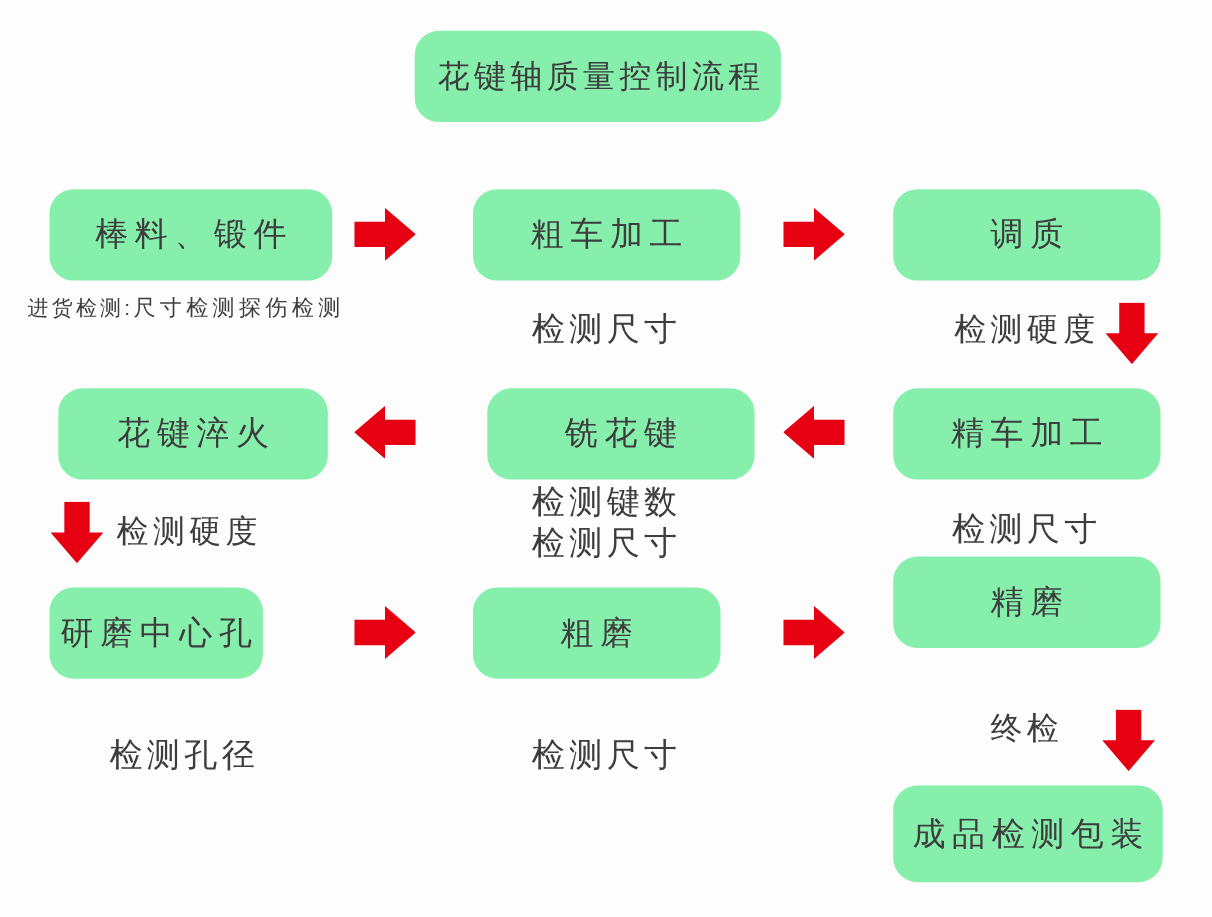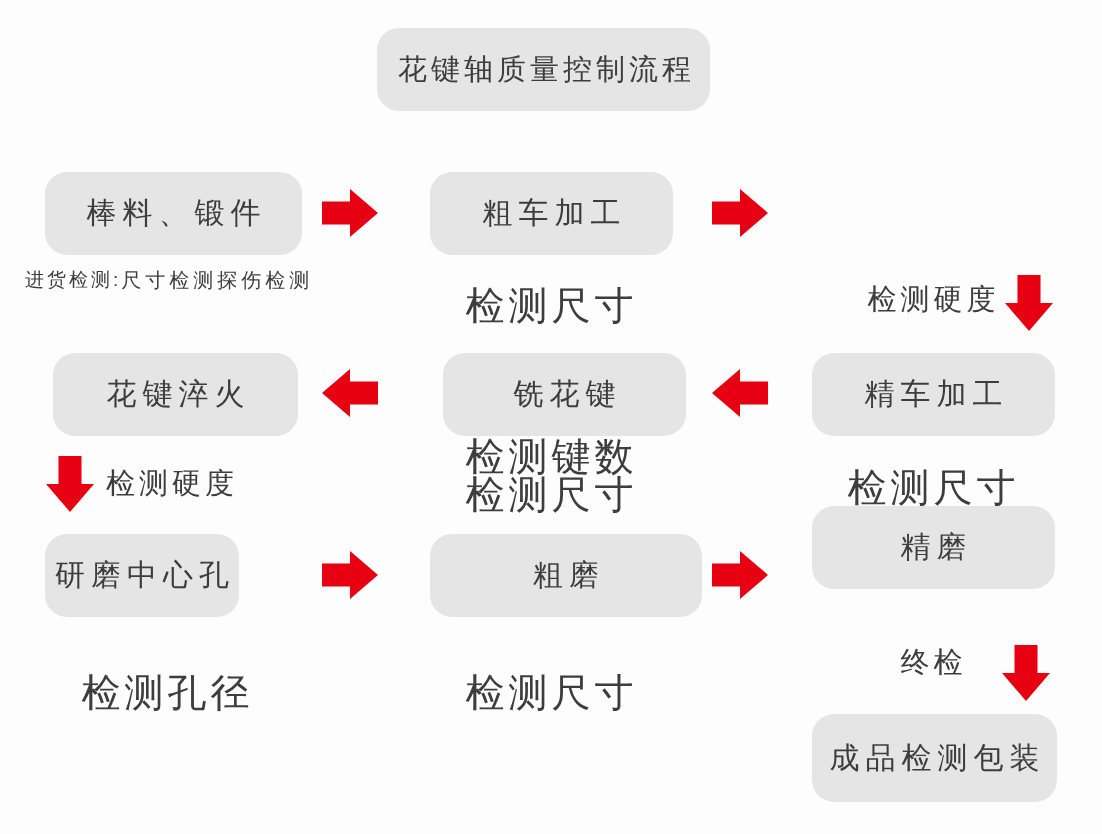--- a/index.html
+++ b/index.html
@@ -12,34 +12,34 @@
     width: 1102px;
     height: 834px;
     background: #fdfdfd;
     overflow: hidden;
     font-family: "Liberation Sans", sans-serif;
     color: #3d3d3d;
   }
   .box {
     position: absolute;
     height: 83px;
-    background: #e5e5e5;
+    background: #86efac;
     border-radius: 22px;
     display: flex;
     align-items: center;
     justify-content: center;
     font-size: 30px;
     letter-spacing: 6px;
     text-indent: 6px;
     color: #3d3d3d;
     white-space: nowrap;
   }
   .check {
     position: absolute;
-    font-size: 39px;
+    font-size: 30px;
     letter-spacing: 4px;
     color: #3d3d3d;
     white-space: nowrap;
   }
   .check.center {
     text-align: center;
   }
   .arrow {
     position: absolute;
     background: #e60012;
@@ -97,20 +97,21 @@
 <body>
 
 <div class="canvas">
 
   <div class="box" style="left:377px; top:28px; width:333px; font-size:29px; letter-spacing:4px;">花键轴质量控制流程</div>
 
   <div class="box" style="left:45px; top:172px; width:257px;">棒料、锻件</div>
   <div class="arrow arrow-right" style="left:322px; top:189px;"></div>
   <div class="box" style="left:430px; top:172px; width:243px;">粗车加工</div>
   <div class="arrow arrow-right" style="left:712px; top:189px;"></div>
+  <div class="box" style="left:812px; top:172px; width:243px;">调质</div>
 
   <div class="incoming">
     <span class="prefix">进货检测:</span>
     <span class="stack">
       <span>尺寸检测</span>
       <span>探伤检测</span>
     </span>
   </div>
 
   <div class="check center" style="left:430px; top:279px; width:243px;">检测尺寸</div>
@@ -133,21 +134,21 @@
 
   <div class="check center two-line" style="left:430px; top:438px; width:243px;">
     <div>检测键数</div>
     <div>检测尺寸</div>
   </div>
 
   <div class="check center" style="left:812px; top:461px; width:243px;">检测尺寸</div>
 
   <div class="box" style="left:45px; top:534px; width:194px;">研磨中心孔</div>
   <div class="arrow arrow-right" style="left:322px; top:551px;"></div>
-  <div class="box" style="left:430px; top:534px; width:272px;">粗磨</div>
+  <div class="box" style="left:430px; top:534px; width:225px;">粗磨</div>
   <div class="arrow arrow-right" style="left:712px; top:551px;"></div>
   <div class="box" style="left:812px; top:506px; width:243px;">精磨</div>
 
   <div class="check center" style="left:45px; top:666px; width:245px;">检测孔径</div>
 
   <div class="check center" style="left:430px; top:666px; width:243px;">检测尺寸</div>
 
   <div class="ann-with-arrow" style="left:812px; top:643px; width:243px; height:62px;">
     <div class="txt" style="">终检</div>
     <div class="arrow arrow-down" style="right:5px; top:2px;"></div>

